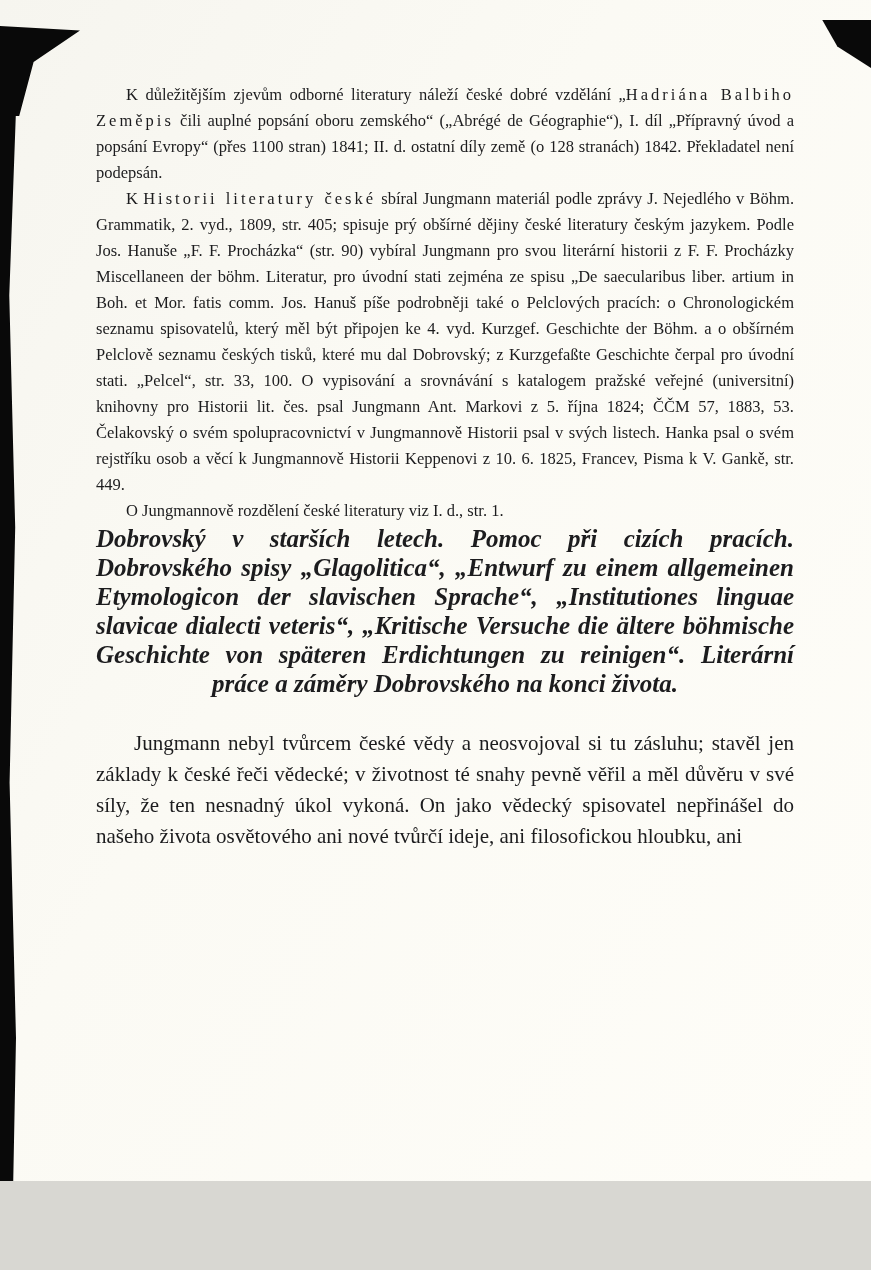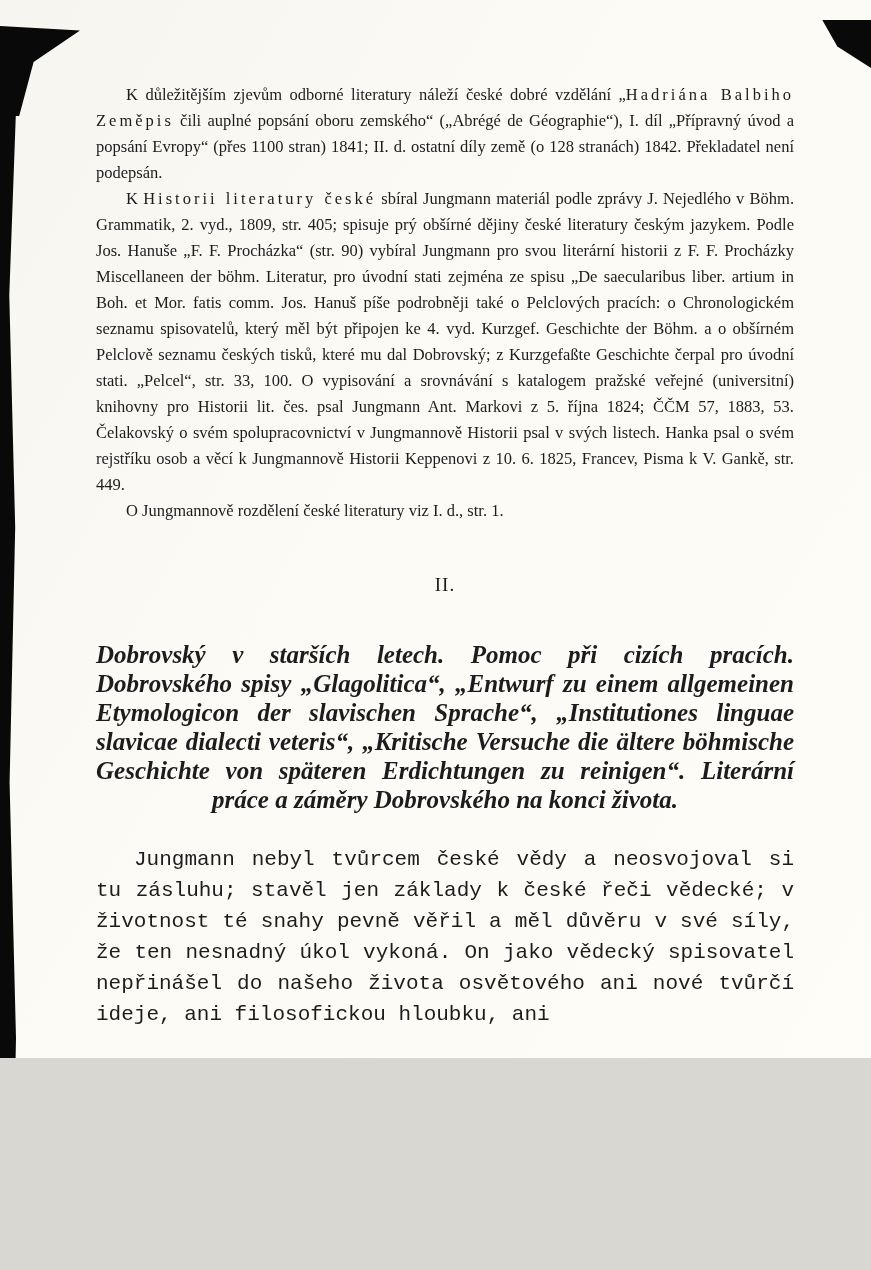--- a/index.html
+++ b/index.html
@@ -3,21 +3,21 @@
 <meta charset="utf-8">
 <style>
   html, body { margin: 0; padding: 0; }
   body {
     width: 871px; height: 1270px;
     background: #d8d7d2;
     font-family: "Liberation Serif", "DejaVu Serif", serif;
   }
   .page {
     position: relative;
-    width: 871px; height: 1058px;
+    width: 871px; height: 1181px;
     background: linear-gradient(120deg, #f6f5ef 0%, #fbfaf4 40%, #fefdf8 100%);
     overflow: hidden;
     color: #1c1c1e;
   }
   .artifact { position: absolute; background: #090909; }
   .artifact.tl {
     left: 0; top: 26px; width: 80px; height: 90px;
     clip-path: polygon(0 0, 100% 5%, 42% 40%, 24% 100%, 0 100%);
   }
   .artifact.le {
@@ -56,21 +56,21 @@
     font-style: italic;
     text-align: justify;
     text-align-last: center;
   }
   .bodytext {
     margin: 30px 0 0;
     font-size: 21px;
     line-height: 31px;
     text-align: justify;
   }
-  .indent-lg { text-indent: 38px; font-family: Liberation Mono, monospace; }
+  .indent-lg { text-indent: 38px; }
   .pagenum {
     position: absolute;
     right: 70px; top: 1186px;
     font-size: 21px;
     color: #1c1c1e;
   }
 </style>
 </head>
 <body>
 
@@ -78,21 +78,20 @@
 
   <div class="artifact tl"></div>
   <div class="artifact le"></div>
   <div class="artifact tr"></div>
 
   <div class="text">
     <p class="para indent"><span>K důležitějším zjevům odborné literatury náleží české dobré vzdělání „</span><span class="sp">Hadriána Balbiho Zeměpis</span><span> čili auplné popsání oboru zemského“ („Abrégé de Géographie“), I. díl „Přípravný úvod a popsání Evropy“ (přes 1100 stran) 1841; II. d. ostatní díly země (o 128 stranách) 1842. Překladatel není podepsán.</span></p>
     <p class="para indent"><span>K </span><span class="sp">Historii literatury české</span><span> sbíral Jungmann materiál podle zprávy </span><span class="i">J. Nejedlého</span><span> v Böhm. Grammatik, 2. vyd., 1809, str. 405; spisuje prý obšírné dějiny české literatury českým jazykem. Podle Jos. </span><span class="i">Hanuše</span><span> „F. F. Procházka“ (str. 90) vybíral Jungmann pro svou literární historii z F. F. Procházky Miscellaneen der böhm. Literatur, pro úvodní stati zejména ze spisu „De saecularibus liber. artium in Boh. et Mor. fatis comm. Jos. Hanuš píše podrobněji také o Pelclových pracích: o Chronologickém seznamu spisovatelů, který měl být připojen ke 4. vyd. Kurzgef. Geschichte der Böhm. a o obšírném Pelclově seznamu českých tisků, které mu dal Dobrovský; z Kurzgefaßte Geschichte čerpal pro úvodní stati. „Pelcel“, str. 33, 100. O vypisování a srovnávání s katalogem pražské veřejné (universitní) knihovny pro Historii lit. čes. psal Jungmann Ant. Markovi z 5. října 1824; ČČM 57, 1883, 53. Čelakovský o svém spolupracovnictví v Jungmannově Historii psal v svých listech. Hanka psal o svém rejstříku osob a věcí k Jungmannově Historii Keppenovi z 10. 6. 1825, </span><span class="i">Francev</span><span>, Pisma k V. Gankě, str. 449.</span></p>
     <p class="para indent">O Jungmannově rozdělení české literatury viz I. d., str. 1.</p>
 
-    <h2 class="chapter-number">II.</h2>
 
     <p class="abstract">Dobrovský v starších letech. Pomoc při cizích pracích. Dobrovského spisy „Glagolitica“, „Entwurf zu einem allgemeinen Etymologicon der slavischen Sprache“, „Institutiones linguae slavicae dialecti veteris“, „Kritische Versuche die ältere böhmische Geschichte von späteren Erdichtungen zu reinigen“. Literární práce a záměry Dobrovského na konci života.</p>
 
     <p class="bodytext indent-lg">Jungmann nebyl tvůrcem české vědy a neosvojoval si tu zásluhu; stavěl jen základy k české řeči vědecké; v životnost té snahy pevně věřil a měl důvěru v své síly, že ten nesnadný úkol vykoná. On jako vědecký spisovatel nepřinášel do našeho života osvětového ani nové tvůrčí ideje, ani filosofickou hloubku, ani</p>
   </div>
 
   <div class="pagenum">399</div>
 
 </div>
 

